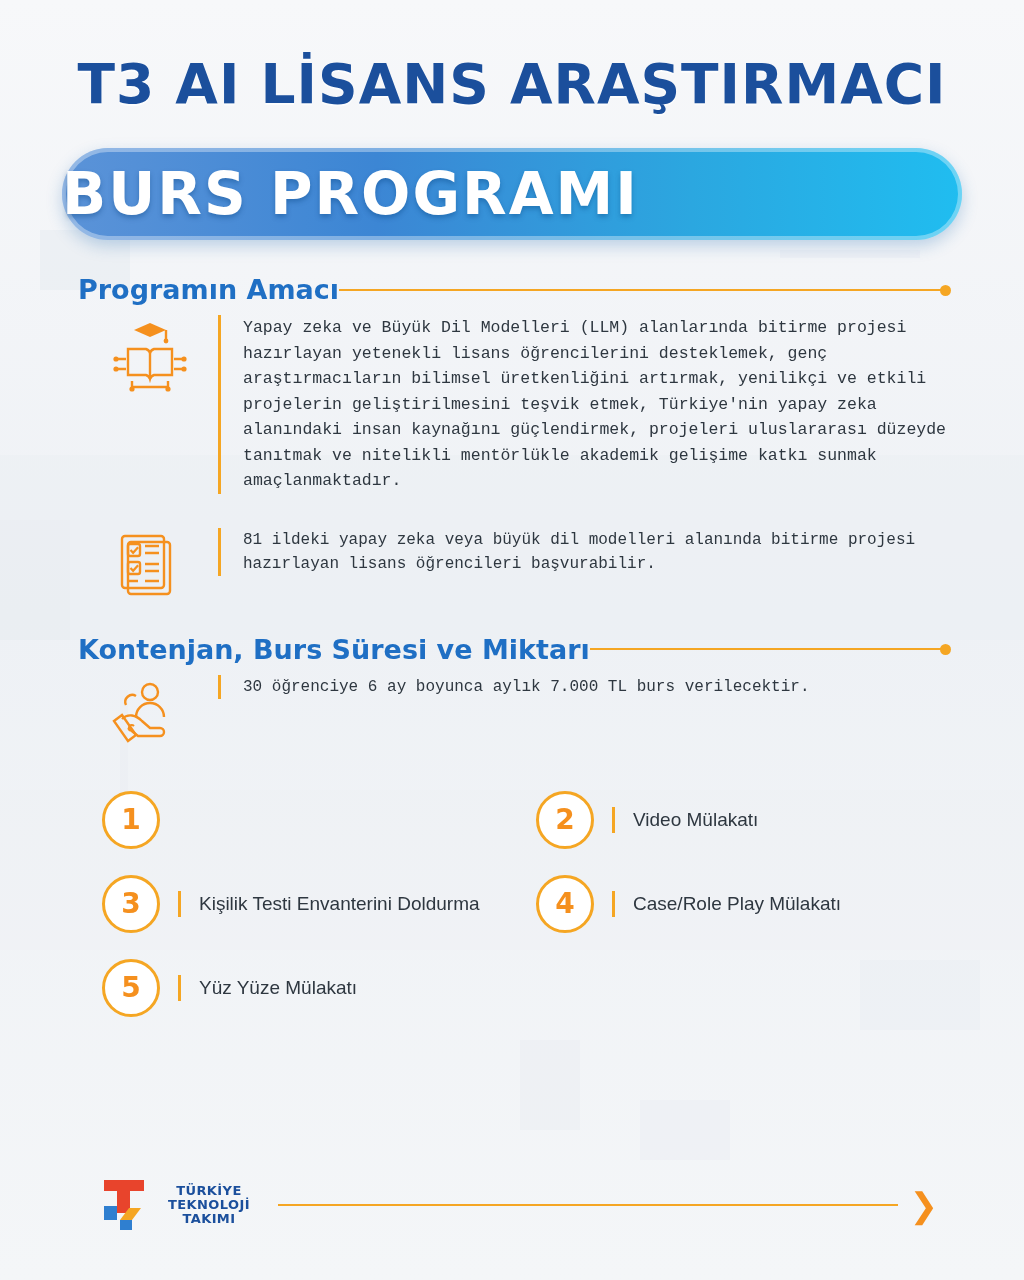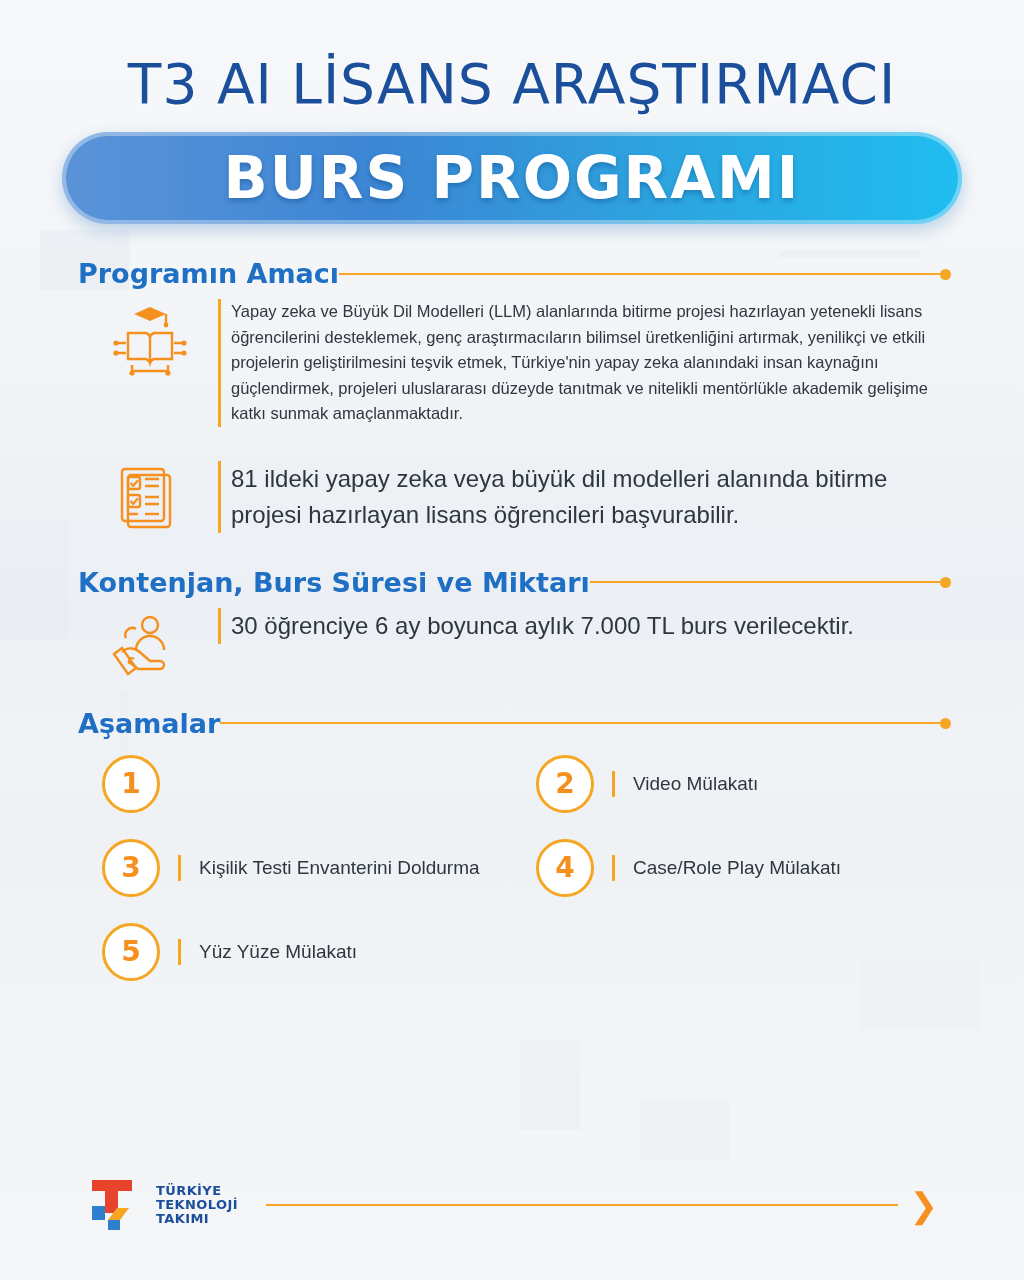--- a/index.html
+++ b/index.html
@@ -21,34 +21,34 @@
     position:absolute; display:block; background:#e4e8ee;
   }
   .band {
     position:absolute; left:0; right:0; background:#eaedf1; opacity:.75;
   }
 
   
   .header { position:relative; padding-top:52px; text-align:center; }
   .title-top {
     font-size: 55px;
-    font-weight: 400;
+    font-weight: 700;
     letter-spacing: 1px;
     color: #1b4f9c;
     font-family: "DejaVu Sans", sans-serif;
     text-shadow: 0 2px 0 rgba(255,255,255,.7);
   }
   .title-pill {
-    margin: 16px auto 0;
+    margin: 32px auto 0;
     width: 900px;
     height: 92px;
     border-radius: 46px;
     background: linear-gradient(90deg,#5b93d8 0%,#3c86d4 35%,#2ba7e0 70%,#20bdf0 100%);
     box-shadow: 0 6px 16px rgba(40,110,180,.28), inset 0 0 0 4px rgba(255,255,255,.35);
-    display:flex; align-items:center; justify-content:center;
+    display:flex; align-items:center; 
   }
   .title-pill span {
     font-size: 58px;
     font-weight: 800;
     color: #ffffff;
     letter-spacing: 2px;
     font-family: "DejaVu Sans", sans-serif;
     text-shadow: 0 3px 5px rgba(0,60,120,.35);
   }
 
@@ -64,26 +64,27 @@
   }
   .sec-line { flex:1; height:2px; background:#f5a623; position:relative; }
   .sec-line::after {
     content:""; position:absolute; right:-5px; top:-4px;
     width:11px; height:11px; border-radius:50%; background:#f5a623;
   }
   .sec-body { display:flex; align-items:flex-start; gap:20px; padding-left: 24px; }
   .icon-box { width:96px; flex:0 0 96px; display:flex; align-items:center; justify-content:center; }
   .txt-wrap {
     border-left: 3px solid #f5a623;
-    padding-left: 10px;
+    padding-left: 22px;
+    font-family: Liberation Mono, monospace;
   }
   .txt {
     font-size: 16.5px; line-height: 1.55; color:#2e3740;
   }
-  .txt.big { font-size: 24px; line-height:1.5; }
+  .txt.big { font-size: 16px; line-height:1.5; }
 
   
   .steps {
     display:grid; grid-template-columns: 1fr 1fr; gap: 26px 24px;
     padding-left: 24px; margin-top: 16px;
   }
   .step { display:flex; align-items:center; gap:18px; }
   .step-num {
     width:58px; height:58px; flex:0 0 58px;
     border:3px solid #f5a623; border-radius:50%;
@@ -92,23 +93,23 @@
     font-family:"DejaVu Sans", sans-serif;
     background:#ffffff;
   }
   .step-text {
     border-left:3px solid #f5a623; padding-left:18px;
     font-size:19px; line-height:1.35; color:#2e3740;
   }
 
   
   .footer {
-    position:absolute; left:0; right:0; bottom:46px;
+    position:absolute; left:12px; right:0; bottom:46px;
     padding: 0 86px;
-    display:flex; align-items:center; gap:18px;
+    display:flex; align-items:center; gap:18px;text-align:center;
   }
   .logo { display:flex; align-items:center; gap:10px; }
   .logo-mark { position:relative; width:60px; height:58px; }
   .logo-text { line-height:1.08; font-weight:800; font-size:13px; letter-spacing:.4px; color:#1b4f9c; font-family:"DejaVu Sans",sans-serif; }
   .footer-line { flex:1; height:2px; background:#f5a623; margin-left:10px; }
   .footer-arrow { color:#f5901e; font-size:34px; line-height:1; margin-left:-6px; }
 
   .sp-1 { height: 34px; }
   .sp-2 { height: 30px; }
 </style>
@@ -210,24 +211,20 @@
       </div>
       <div class="txt-wrap">
         <p class="txt big">30 öğrenciye 6 ay boyunca aylık 7.000 TL burs verilecektir.</p>
       </div>
     </div>
   </div>
 
   <div class="sp-2"></div>
 
   <div class="section">
-    <div class="sec-head">
-      <div class="sec-title">Aşamalar</div>
-      <div class="sec-line"></div>
-    </div>
     <div class="steps">
       <div class="step">
         <div class="step-num">1</div>
       </div>
       <div class="step">
         <div class="step-num">2</div>
         <div class="step-text">Video Mülakatı</div>
       </div>
       <div class="step">
         <div class="step-num">3</div>

